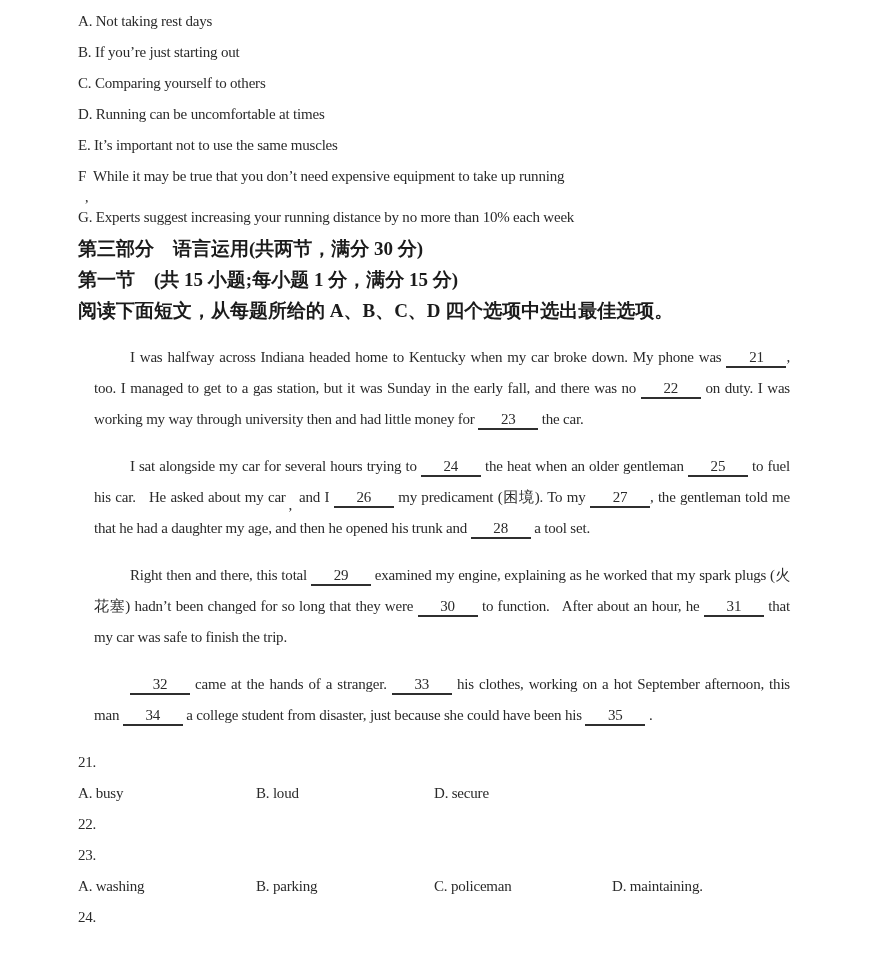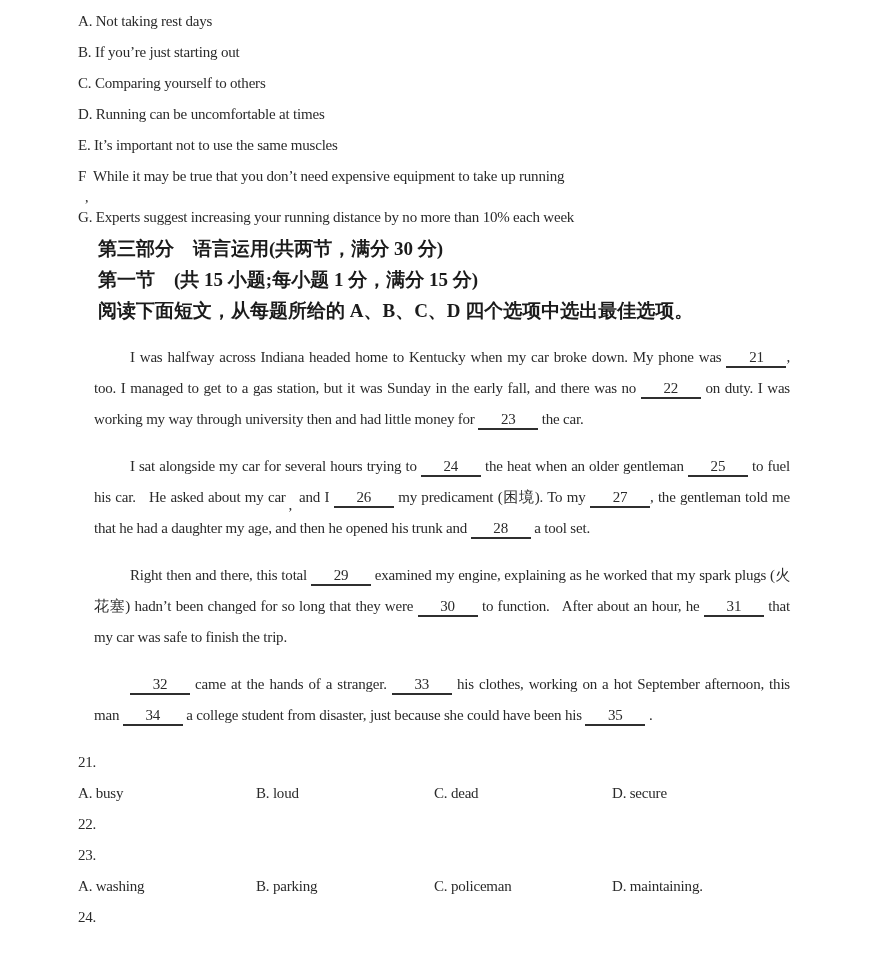--- a/index.html
+++ b/index.html
@@ -28,21 +28,20 @@
     left: 7px;
     top: 21px;
     font-size: 14px;
   }
   .header-cn {
     font-weight: bold;
     font-size: 19px;
     letter-spacing: 0;
     line-height: 31px;
     color: #1b1b1b;
-    margin-left: 20px;
   }
   .passage p {
     margin: 16px;
     line-height: 31px;
     text-align: justify;
     text-indent: 36px;
   }
   .blank {
     display: inline-block;
     min-width: 56px;
@@ -90,21 +89,20 @@
       <p>I sat alongside my car for several hours trying to <span class="blank">24</span> the heat when an older gentleman <span class="blank">25</span> to fuel his car.&nbsp;&nbsp; He asked about my car<span class="subcomma">,</span> and I <span class="blank">26</span> my predicament (困境). To my <span class="blank">27</span>, the gentleman told me that he had a daughter my age, and then he opened his trunk and <span class="blank">28</span> a tool set.</p>
       <p>Right then and there, this total <span class="blank">29</span> examined my engine, explaining as he worked that my spark plugs (火花塞) hadn’t been changed for so long that they were <span class="blank">30</span> to function.&nbsp;&nbsp; After about an hour, he <span class="blank">31</span> that my car was safe to finish the trip.</p>
       <p><span class="blank">32</span> came at the hands of a stranger. <span class="blank">33</span> his clothes, working on a hot September afternoon, this man <span class="blank">34</span> a college student from disaster, just because she could have been his <span class="blank">35</span>&nbsp;.</p>
     </div>
 
   <div class="questions">
       <div class="q-number">21.</div>
       <div class="q-options">
         <div class="option-cell">A. busy</div>
         <div class="option-cell">B. loud</div>
-        <div class="option-cell">C. dead</div>
         <div class="option-cell">D. secure</div>
       </div>
       <div class="q-number">22.</div>
       <div class="q-number">23.</div>
       <div class="q-options">
         <div class="option-cell">A. washing</div>
         <div class="option-cell">B. parking</div>
         <div class="option-cell">C. policeman</div>
         <div class="option-cell">D. maintaining.</div>
       </div>

